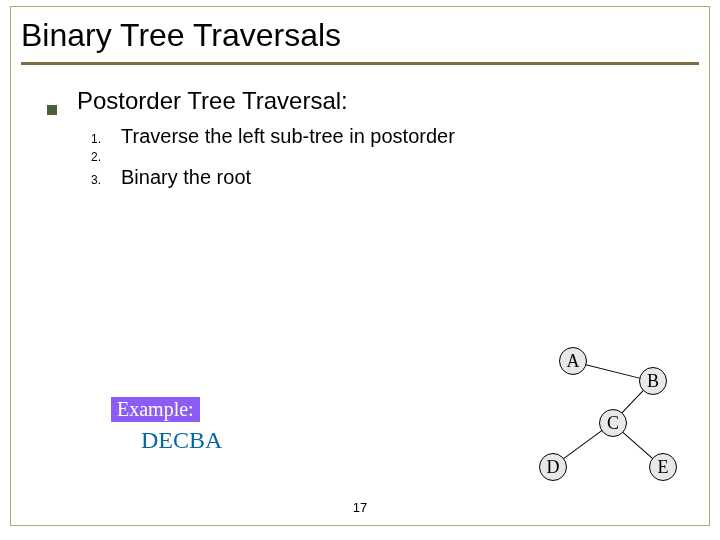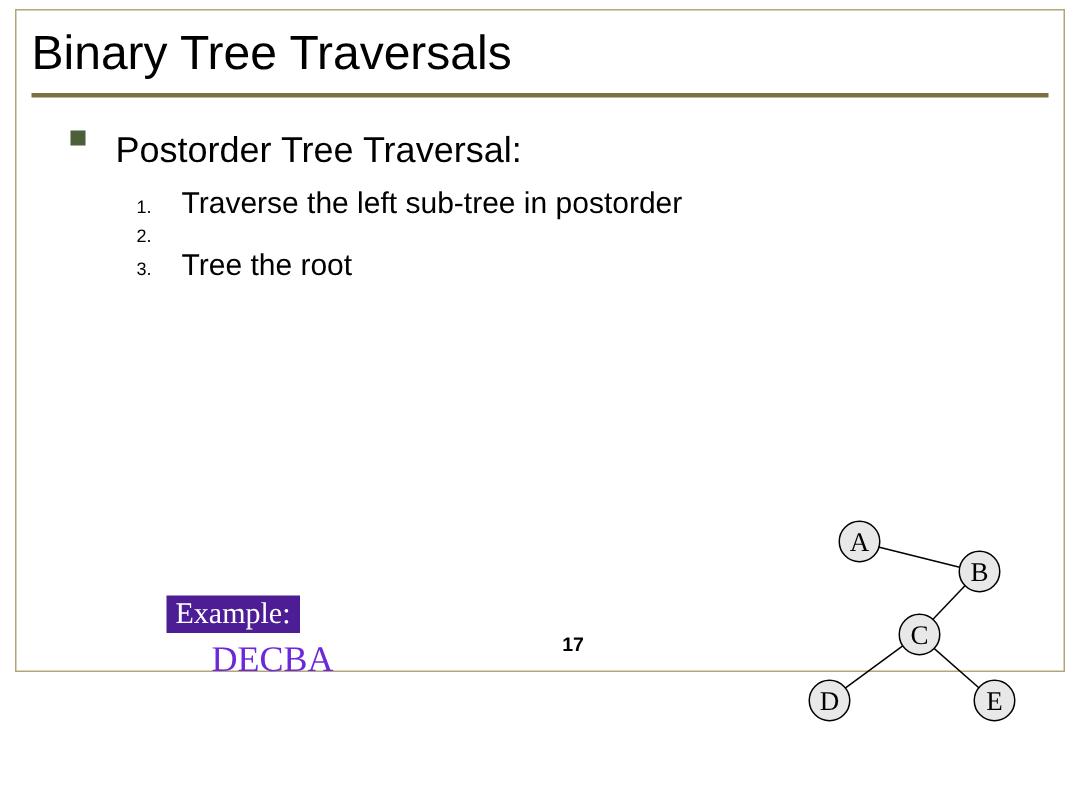--- a/index.html
+++ b/index.html
@@ -9,40 +9,40 @@
     background: #fff;
     font-family: Arial, Helvetica, sans-serif;
     position: relative;
     overflow: hidden;
   }
   .slide {
     position: absolute;
     left: 10px;
     top: 6px;
     width: 700px;
-    height: 442px;
+    height: 520px;
     border: 1px solid #b3a679;
     border-top: 1px solid #b3a679;
   }
   .title-row {
     padding: 10px 10px 6px 10px;
   }
   .title {
     font-size: 32px;
     color: #000;
     font-weight: normal;
   }
   .title-underline {
     height: 3px;
     background: #7d7040;
     margin: 2px 10px 0 10px;
   }
   .bullet-row {
     display: flex;
-    align-items: flex-start;
+    align-items: flex-end;
     margin: 22px 0 0 36px;
   }
   .bullet-square {
     width: 10px;
     height: 10px;
     background: #4a5f3a;
     margin-right: 20px;
   }
   .bullet-text {
     font-size: 24px;
@@ -63,33 +63,33 @@
     flex-shrink: 0;
   }
   .step-text {
     font-size: 20px;
     color: #000;
   }
   .example-label {
     position: absolute;
     left: 100px;
     top: 390px;
-    background: #4c1d95;
+    background: #8b5cf6;
     color: #fff;
     font-family: "Times New Roman", serif;
     font-size: 20px;
     padding: 1px 6px;
   }
   .example-value {
     position: absolute;
     left: 130px;
     top: 420px;
     font-family: "Times New Roman", serif;
     font-size: 24px;
-    color: #6d28d9;
+    color: #0369a1;
     text-align: right;
   }
   .tree {
     position: absolute;
     right: 30px;
     top: 340px;
     width: 220px;
     height: 150px;
   }
   .node {
@@ -104,23 +104,22 @@
     font-family: "Times New Roman", serif;
     font-size: 18px;
     color: #000;
   }
   .page-num {
     position: absolute;
     bottom: 10px;
     left: 50%;
     transform: translateX(-50%);
     font-size: 13px;
-    font-weight: bold;
+    font-weight: normal;
     color: #000;
-    margin-left: 22px;
   }
   .edge {
     position: absolute;
     background: #000;
     height: 1.2px;
     transform-origin: 0 0;
   }
 </style>
 </head>
 <body>
@@ -139,21 +138,21 @@
   <div class="steps">
     <div class="step">
       <div class="step-num">1.</div>
       <div class="step-text">Traverse the left sub-tree in postorder</div>
     </div>
     <div class="step">
       <div class="step-num">2.</div>
     </div>
     <div class="step">
       <div class="step-num">3.</div>
-      <div class="step-text">Tree the root</div>
+      <div class="step-text">Binary the root</div>
     </div>
   </div>
 
   <div class="example-label">Example:</div>
   <div class="example-value">DECBA</div>
 
   <div class="tree" id="tree">
       <div class="edge" style="left: 114px; top: 14px; width: 82.4621px; transform: rotate(14.0362deg);"></div>
       <div class="edge" style="left: 194px; top: 34px; width: 58px; transform: rotate(133.603deg);"></div>
       <div class="edge" style="left: 154px; top: 76px; width: 74.4043px; transform: rotate(143.746deg);"></div>

